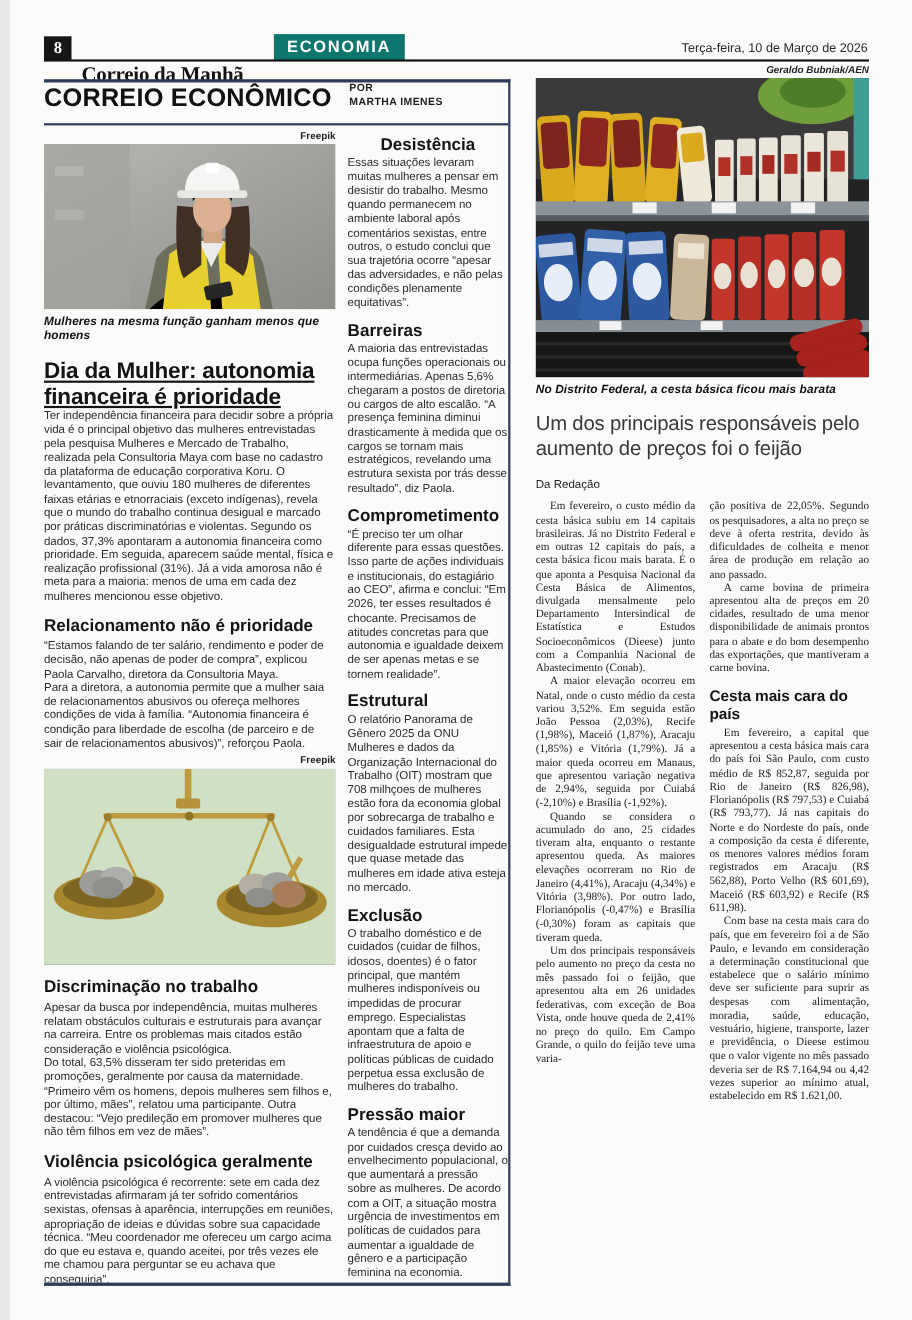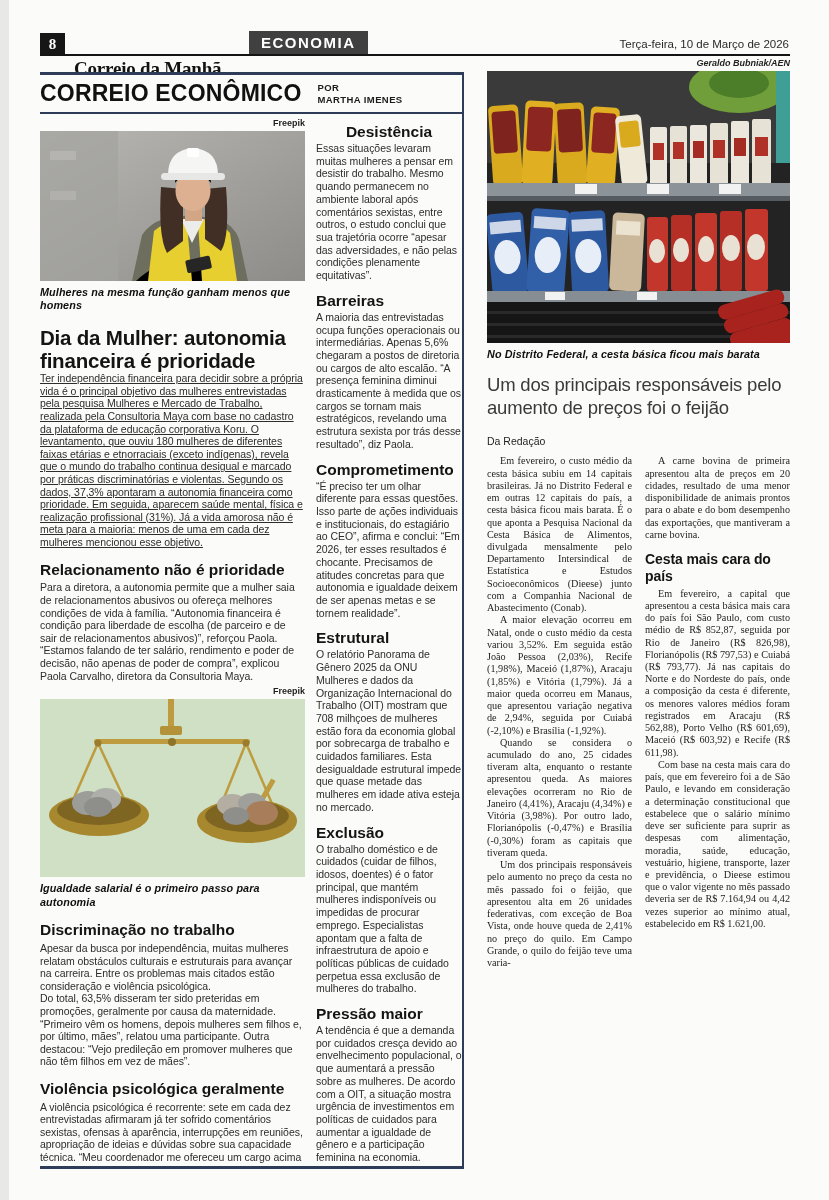--- a/index.html
+++ b/index.html
@@ -12,44 +12,44 @@
   #page{
     position:relative;width:829px;height:1200px;background:#fbfbf9;
     overflow:hidden;font-family:"Liberation Sans","DejaVu Sans",sans-serif;color:var(--ink);
   }
   #left-strip{position:absolute;left:0;top:0;width:9px;height:1200px;background:#e8e8e6;}
 
   
   #page-num{position:absolute;left:40px;top:33px;width:25px;height:22px;background:#161616;color:#fff;
     font:700 15px/22px "Liberation Serif",serif;text-align:center;}
   #masthead{position:absolute;left:74px;top:33px;font:700 19px/22px "Liberation Serif",serif;letter-spacing:-0.2px;color:#121212;margin-top:25px;}
-  #section-badge{position:absolute;left:249px;top:31px;height:24px;background:#404040;color:#fff;
+  #section-badge{position:absolute;left:249px;top:31px;height:24px;background:#0f766e;color:#fff;
     font:700 15px/24px "Liberation Sans",sans-serif;letter-spacing:1.5px;padding:0 12px;}
   #header-date{position:absolute;right:40px;top:38px;font:400 11.5px "Liberation Sans",sans-serif;color:#2a2a2a;}
   #header-rule{position:absolute;left:40px;top:54px;width:750px;height:2px;background:#141414;}
 
   
   #feature{position:absolute;left:40px;top:72px;width:424px;height:1097px;
     border-top:3px solid var(--navy);border-bottom:3px solid var(--navy);border-right:2px solid var(--navy);
     overflow:hidden;}
-  #kicker-row{display:flex;align-items:center;height:39px;border-bottom:2.5px solid var(--navy);padding-right:8px;}
+  #kicker-row{display:flex;height:39px;border-bottom:2.5px solid var(--navy);padding-right:8px;}
   #kicker{font-weight:800;font-size:23px;letter-spacing:0.2px;color:#111;}
   #kicker-byline{margin-left:16px;font:700 9.5px/1.25 "Liberation Sans",sans-serif;color:#1c1c1c;letter-spacing:0.4px;}
   #feature-cols{display:flex;}
   #colA{width:265px;overflow:hidden;}
   #colB{width:146px;margin-left:11px;overflow:hidden;}
 
   .credit{font:700 9px "Liberation Sans",sans-serif;color:#1f1f1f;text-align:right;margin:4px 0 3px;}
   .photo{position:relative;overflow:hidden;background:#888;}
   .photo svg{display:block;}
   .cap{font:italic 700 10.8px/1.25 "Liberation Sans",sans-serif;color:#101010;margin-top:5px;letter-spacing:0.1px;}
 
-  #colA h1{font:700 20.5px/1.13 "Liberation Sans",sans-serif;letter-spacing:-0.2px;color:#141414;margin-top:13px;}
+  #colA h1{font:700 20.5px/1.13 "Liberation Sans",sans-serif;letter-spacing:-0.2px;color:#141414;margin-top:13px;text-decoration:underline;}
   .bodytxt{font:400 10.5px/1.2 "Liberation Sans",sans-serif;color:var(--body);letter-spacing:-0.05px;}
-  #colA .intro{margin-top:9px;text-decoration:underline;}
+  #colA .intro{margin-top:9px;}
   #colA h2{font:700 15.5px/1.15 "Liberation Sans",sans-serif;color:#141414;margin:12px 0 3px;}
   #colA p.bodytxt{margin:0;}
 
   #colB h3{font:700 15.5px/1.1 "Liberation Sans",sans-serif;color:#141414;margin:10px 0 2px;}
   #colB h3.first{margin-top:9px;text-align:center;}
   #colB p{font:400 10.5px/1.21 "Liberation Sans",sans-serif;color:var(--body);letter-spacing:-0.05px;}
 
   
   #right{position:absolute;left:487px;top:58px;width:303px;}
   #right .credit{margin:0 0 3px;font-style:italic;}
@@ -118,22 +118,22 @@
             <rect x="147" y="17" width="12" height="9" rx="2" fill="#ffffff"></rect>
             <rect x="146" y="127" width="25" height="13" rx="2" fill="#262626" transform="rotate(-12 158 133)"></rect>
           </svg>
         </div>
         <div class="cap">Mulheres na mesma função ganham menos que homens</div>
 
         <h1>Dia da Mulher: autonomia financeira é prioridade</h1>
         <p class="bodytxt intro">Ter independência financeira para decidir sobre a própria vida é o principal objetivo das mulheres entrevistadas pela pesquisa Mulheres e Mercado de Trabalho, realizada pela Consultoria Maya com base no cadastro da plataforma de educação corporativa Koru. O levantamento, que ouviu 180 mulheres de diferentes faixas etárias e etnorraciais (exceto indígenas), revela que o mundo do trabalho continua desigual e marcado por práticas discriminatórias e violentas. Segundo os dados, 37,3% apontaram a autonomia financeira como prioridade. Em seguida, aparecem saúde mental, física e realização profissional (31%). Já a vida amorosa não é meta para a maioria: menos de uma em cada dez mulheres mencionou esse objetivo.</p>
 
         <h2>Relacionamento não é prioridade</h2>
+        <p class="bodytxt">“Estamos falando de ter salário, rendimento e poder de decisão, não apenas de poder de compra”, explicou Paola Carvalho, diretora da Consultoria Maya.</p>
         <p class="bodytxt">Para a diretora, a autonomia permite que a mulher saia de relacionamentos abusivos ou ofereça melhores condições de vida à família. “Autonomia financeira é condição para liberdade de escolha (de parceiro e de sair de relacionamentos abusivos)”, reforçou Paola.</p>
-        <p class="bodytxt">“Estamos falando de ter salário, rendimento e poder de decisão, não apenas de poder de compra”, explicou Paola Carvalho, diretora da Consultoria Maya.</p>
 
         <div class="credit">Freepik</div>
         <div class="photo">
           <svg width="265" height="178" viewBox="0 0 265 178">
             <rect width="265" height="178" fill="#cfe0c4"></rect>
             <rect x="128" y="0" width="6" height="30" fill="#bd9b3e"></rect>
             <rect x="120" y="27" width="22" height="9" rx="2" fill="#b3923a"></rect>
             <rect x="54" y="40" width="156" height="5" rx="2.5" fill="#bd9b3e"></rect>
             <circle cx="132" cy="43" r="4" fill="#8f7427"></circle>
             <g stroke="#bd9b3e" stroke-width="2.5" fill="none">
@@ -151,21 +151,20 @@
             <ellipse cx="66" cy="100" rx="15" ry="11" fill="#aeaeaa"></ellipse>
             <ellipse cx="58" cy="108" rx="14" ry="10" fill="#8e8e8a"></ellipse>
             <ellipse cx="207" cy="122" rx="50" ry="22" fill="#a8882f"></ellipse>
             <ellipse cx="207" cy="117" rx="42" ry="16" fill="#7e6522"></ellipse>
             <ellipse cx="192" cy="106" rx="15" ry="11" fill="#b3ada2"></ellipse>
             <ellipse cx="212" cy="104" rx="14" ry="10" fill="#9f9f9b"></ellipse>
             <ellipse cx="222" cy="114" rx="16" ry="12" fill="#a87e5a"></ellipse>
             <ellipse cx="196" cy="117" rx="13" ry="9" fill="#8e8e8a"></ellipse>
           </svg>
         </div>
-        <div class="cap">Igualdade salarial é o primeiro passo para autonomia</div>
 
         <h2>Discriminação no trabalho</h2>
         <p class="bodytxt">Apesar da busca por independência, muitas mulheres relatam obstáculos culturais e estruturais para avançar na carreira. Entre os problemas mais citados estão consideração e violência psicológica.</p>
         <p class="bodytxt">Do total, 63,5% disseram ter sido preteridas em promoções, geralmente por causa da maternidade. “Primeiro vêm os homens, depois mulheres sem filhos e, por último, mães”, relatou uma participante. Outra destacou: “Vejo predileção em promover mulheres que não têm filhos em vez de mães”.</p>
 
         <h2>Violência psicológica geralmente</h2>
         <p class="bodytxt">A violência psicológica é recorrente: sete em cada dez entrevistadas afirmaram já ter sofrido comentários sexistas, ofensas à aparência, interrupções em reuniões, apropriação de ideias e dúvidas sobre sua capacidade técnica. “Meu coordenador me ofereceu um cargo acima do que eu estava e, quando aceitei, por três vezes ele me chamou para perguntar se eu achava que conseguiria”.</p>
       </div>
 
       <div id="colB">
@@ -297,20 +296,21 @@
     <div id="byline2">Da Redação</div>
 
     <div id="serif-cols">
       <div class="scol">
         <p>Em fevereiro, o custo médio da cesta básica subiu em 14 capitais brasileiras. Já no Distrito Federal e em outras 12 capitais do país, a cesta básica ficou mais barata. É o que aponta a Pesquisa Nacional da Cesta Básica de Alimentos, divulgada mensalmente pelo Departamento Intersindical de Estatística e Estudos Socioeconômicos (Dieese) junto com a Companhia Nacional de Abastecimento (Conab).</p>
         <p>A maior elevação ocorreu em Natal, onde o custo médio da cesta variou 3,52%. Em seguida estão João Pessoa (2,03%), Recife (1,98%), Maceió (1,87%), Aracaju (1,85%) e Vitória (1,79%). Já a maior queda ocorreu em Manaus, que apresentou variação negativa de 2,94%, seguida por Cuiabá (-2,10%) e Brasília (-1,92%).</p>
         <p>Quando se considera o acumulado do ano, 25 cidades tiveram alta, enquanto o restante apresentou queda. As maiores elevações ocorreram no Rio de Janeiro (4,41%), Aracaju (4,34%) e Vitória (3,98%). Por outro lado, Florianópolis (-0,47%) e Brasília (-0,30%) foram as capitais que tiveram queda.</p>
         <p>Um dos principais responsáveis pelo aumento no preço da cesta no mês passado foi o feijão, que apresentou alta em 26 unidades federativas, com exceção de Boa Vista, onde houve queda de 2,41% no preço do quilo. Em Campo Grande, o quilo do feijão teve uma varia-</p>
       </div>
       <div class="scol">
+        <p class="cont">ção positiva de 22,05%. Segundo os pesquisadores, a alta no preço se deve à oferta restrita, devido às dificuldades de colheita e menor área de produção em relação ao ano passado.</p>
         <p>A carne bovina de primeira apresentou alta de preços em 20 cidades, resultado de uma menor disponibilidade de animais prontos para o abate e do bom desempenho das exportações, que mantiveram a carne bovina.</p>
         <h4>Cesta mais cara do país</h4>
         <p>Em fevereiro, a capital que apresentou a cesta básica mais cara do país foi São Paulo, com custo médio de R$ 852,87, seguida por Rio de Janeiro (R$ 826,98), Florianópolis (R$ 797,53) e Cuiabá (R$ 793,77). Já nas capitais do Norte e do Nordeste do país, onde a composição da cesta é diferente, os menores valores médios foram registrados em Aracaju (R$ 562,88), Porto Velho (R$ 601,69), Maceió (R$ 603,92) e Recife (R$ 611,98).</p>
         <p>Com base na cesta mais cara do país, que em fevereiro foi a de São Paulo, e levando em consideração a determinação constitucional que estabelece que o salário mínimo deve ser suficiente para suprir as despesas com alimentação, moradia, saúde, educação, vestuário, higiene, transporte, lazer e previdência, o Dieese estimou que o valor vigente no mês passado deveria ser de R$ 7.164,94 ou 4,42 vezes superior ao mínimo atual, estabelecido em R$ 1.621,00.</p>
       </div>
     </div>
   </div>
 </div>
 
 </body></html>

